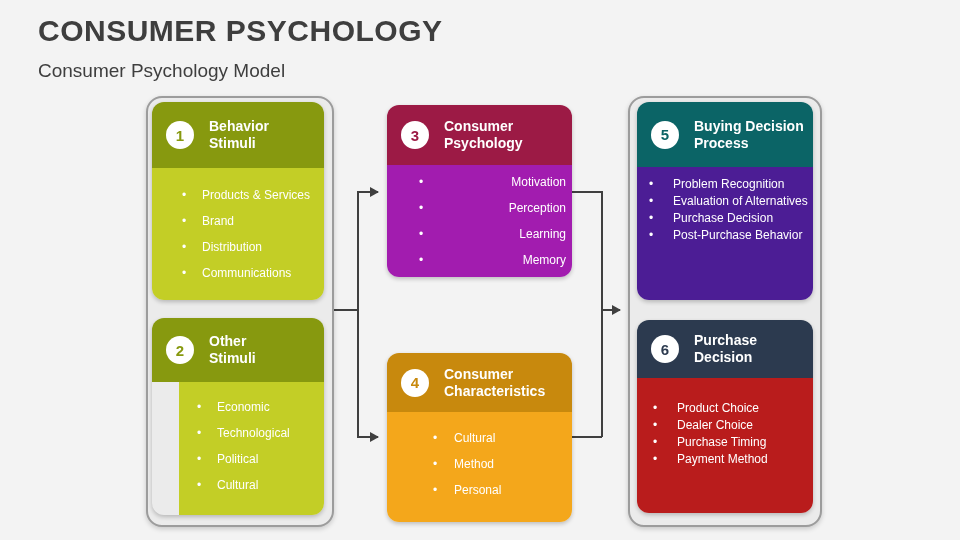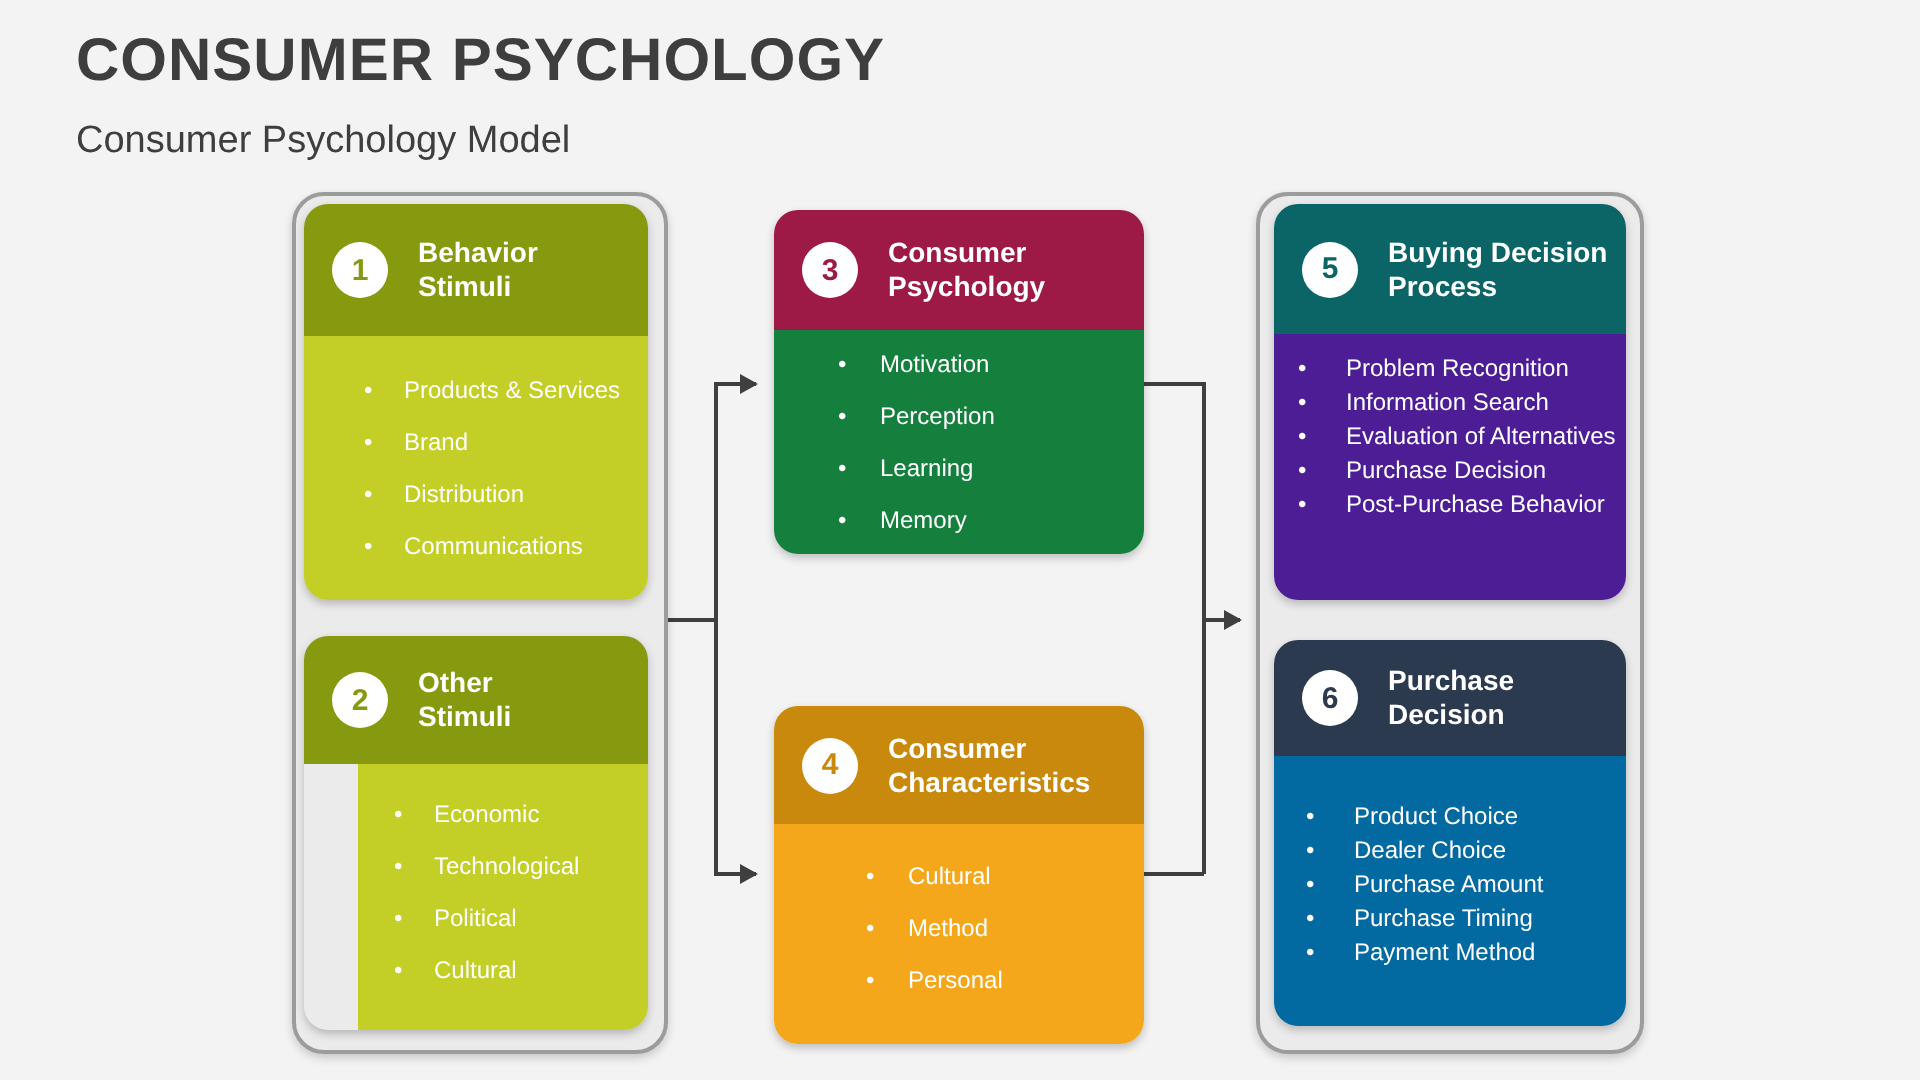--- a/index.html
+++ b/index.html
@@ -122,21 +122,21 @@
       <li>Cultural</li>
     </ul>
   </section>
 
   <section class="box b3">
     <header class="hdr" style="background-color: rgb(156, 26, 69);">
       <span class="num" style="color: rgb(156, 26, 69);">3</span>
       <span class="hdr-title">Consumer
 Psychology</span>
     </header>
-    <ul class="body" style="background-color: #15803d;">
+    <ul class="body" style="background-color: #a21caf; text-align: right;">
       <li>Motivation</li>
       <li>Perception</li>
       <li>Learning</li>
       <li>Memory</li>
     </ul>
   </section>
 
   <section class="box b4">
     <header class="hdr" style="background-color: rgb(200, 137, 13);">
       <span class="num" style="color: rgb(200, 137, 13);">4</span>
@@ -151,35 +151,33 @@
   </section>
 
   <section class="box b5">
     <header class="hdr" style="background-color: rgb(11, 100, 102);">
       <span class="num" style="color: rgb(11, 100, 102);">5</span>
       <span class="hdr-title">Buying Decision
 Process</span>
     </header>
     <ul class="body" style="background-color: #4c1d95;">
       <li>Problem Recognition</li>
-      <li>Information Search</li>
       <li>Evaluation of Alternatives</li>
       <li>Purchase Decision</li>
       <li>Post-Purchase Behavior</li>
     </ul>
   </section>
 
   <section class="box b6">
     <header class="hdr" style="background-color: rgb(44, 58, 79);">
       <span class="num" style="color: rgb(44, 58, 79);">6</span>
       <span class="hdr-title">Purchase
 Decision</span>
     </header>
-    <ul class="body" style="background-color: #0369a1;">
+    <ul class="body" style="background-color: #b91c1c;">
       <li>Product Choice</li>
       <li>Dealer Choice</li>
-      <li>Purchase Amount</li>
       <li>Purchase Timing</li>
       <li>Payment Method</li>
     </ul>
   </section>
 
 </div>
 
 </body></html>

